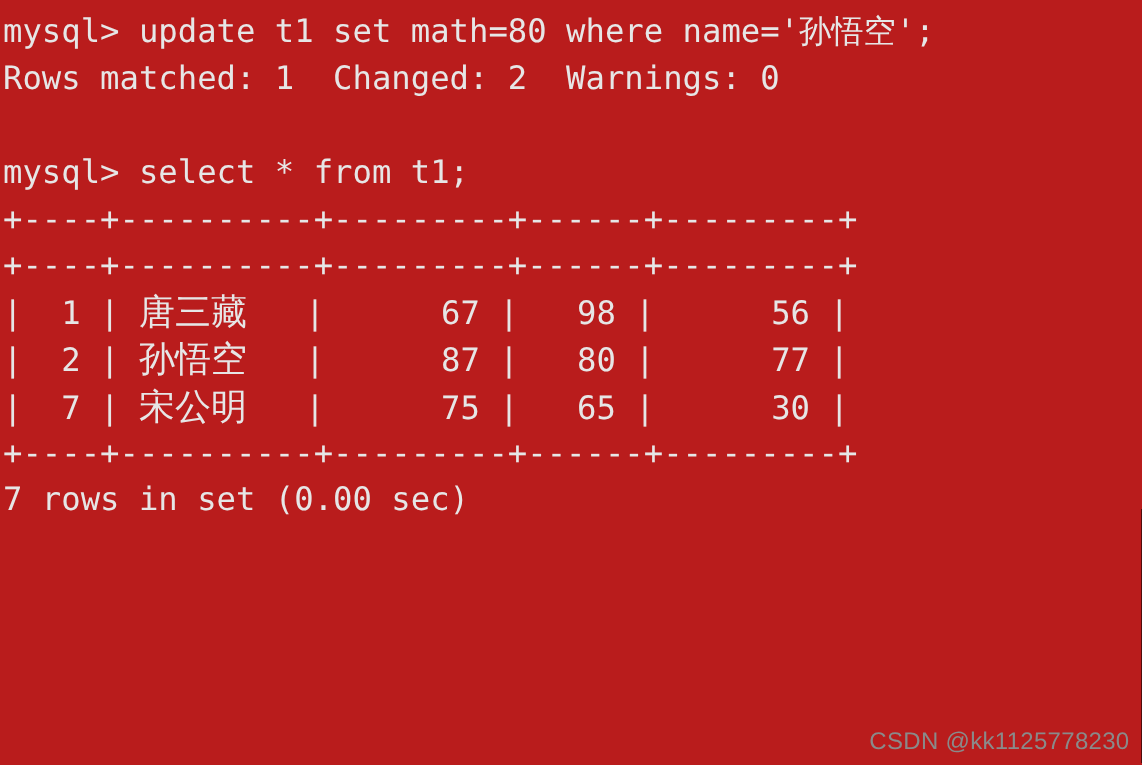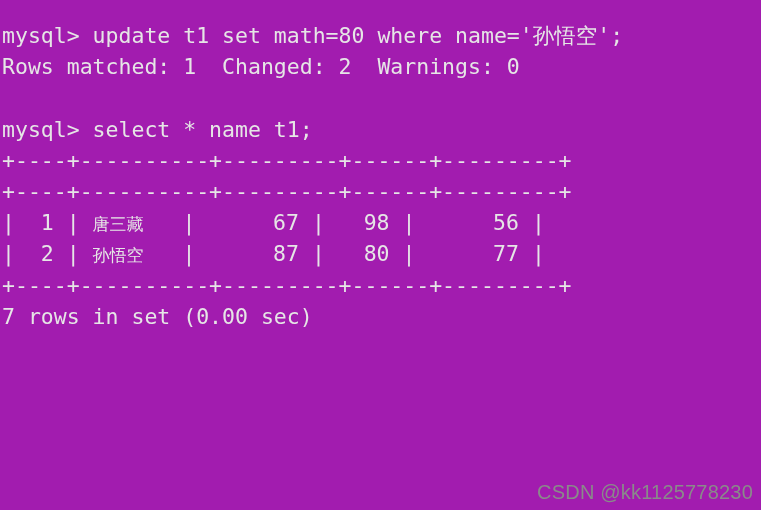--- a/index.html
+++ b/index.html
@@ -13,73 +13,74 @@
     overflow: hidden;
     position: relative;
     font-family: "DejaVu Sans Mono", monospace;
   }
   #terminal {
     position: absolute;
     left: 0;
     top: 0;
     width: 761px;
     height: 510px;
-    background: #a21caf;
-    padding: 20px 0 0 2px;
+    background: #b91c1c;
+    padding: 6px 0 0 2px;
     box-sizing: border-box;
   }
   .line {
     font-family: "DejaVu Sans Mono", monospace;
     font-size: 21.5px;
     line-height: 31.2px;
     color: #e6e6e6;
     white-space: pre;
     letter-spacing: 0px;
     height: 31.2px;
   }
   .line.blank {
     height: 31.2px;
   }
   .cjk {
     font-family: "DejaVu Sans", sans-serif;
-    font-size: 17px;
+    font-size: 24px;
   }
   #watermark {
     position: absolute;
     right: 8px;
     bottom: 6px;
     color: #8a8a8a;
     font-family: "Liberation Sans", sans-serif;
-    font-size: 20px;
+    font-size: 16px;
     letter-spacing: 0.2px;
     white-space: pre;
   }
 </style>
 </head>
 <body>
 
 <div id="terminal">
 
   <div class="line"><span>mysql&gt; </span><span>update t1 set math=80 where name='孙悟空';</span></div>
 
 
   <div class="line">Rows matched: 1  Changed: 2  Warnings: 0</div>
 
   <div class="line blank"></div>
 
-  <div class="line"><span>mysql&gt; </span><span>select * name t1;</span></div>
+  <div class="line"><span>mysql&gt; </span><span>select * from t1;</span></div>
 
   <div class="line">+----+----------+---------+------+---------+</div>
 
 
   <div class="line">+----+----------+---------+------+---------+</div>
 
   <div id="table-body">
       <div class="line">|  1 | <span class="cjk">唐三藏</span>   |      67 |   98 |      56 |</div>
       <div class="line">|  2 | <span class="cjk">孙悟空</span>   |      87 |   80 |      77 |</div>
+      <div class="line">|  7 | <span class="cjk">宋公明</span>   |      75 |   65 |      30 |</div>
     </div>
 
   <div class="line">+----+----------+---------+------+---------+</div>
 
   <div class="line">7 rows in set (0.00 sec)</div>
 
 </div>
 
 <div id="watermark">CSDN @kk1125778230</div>
 

